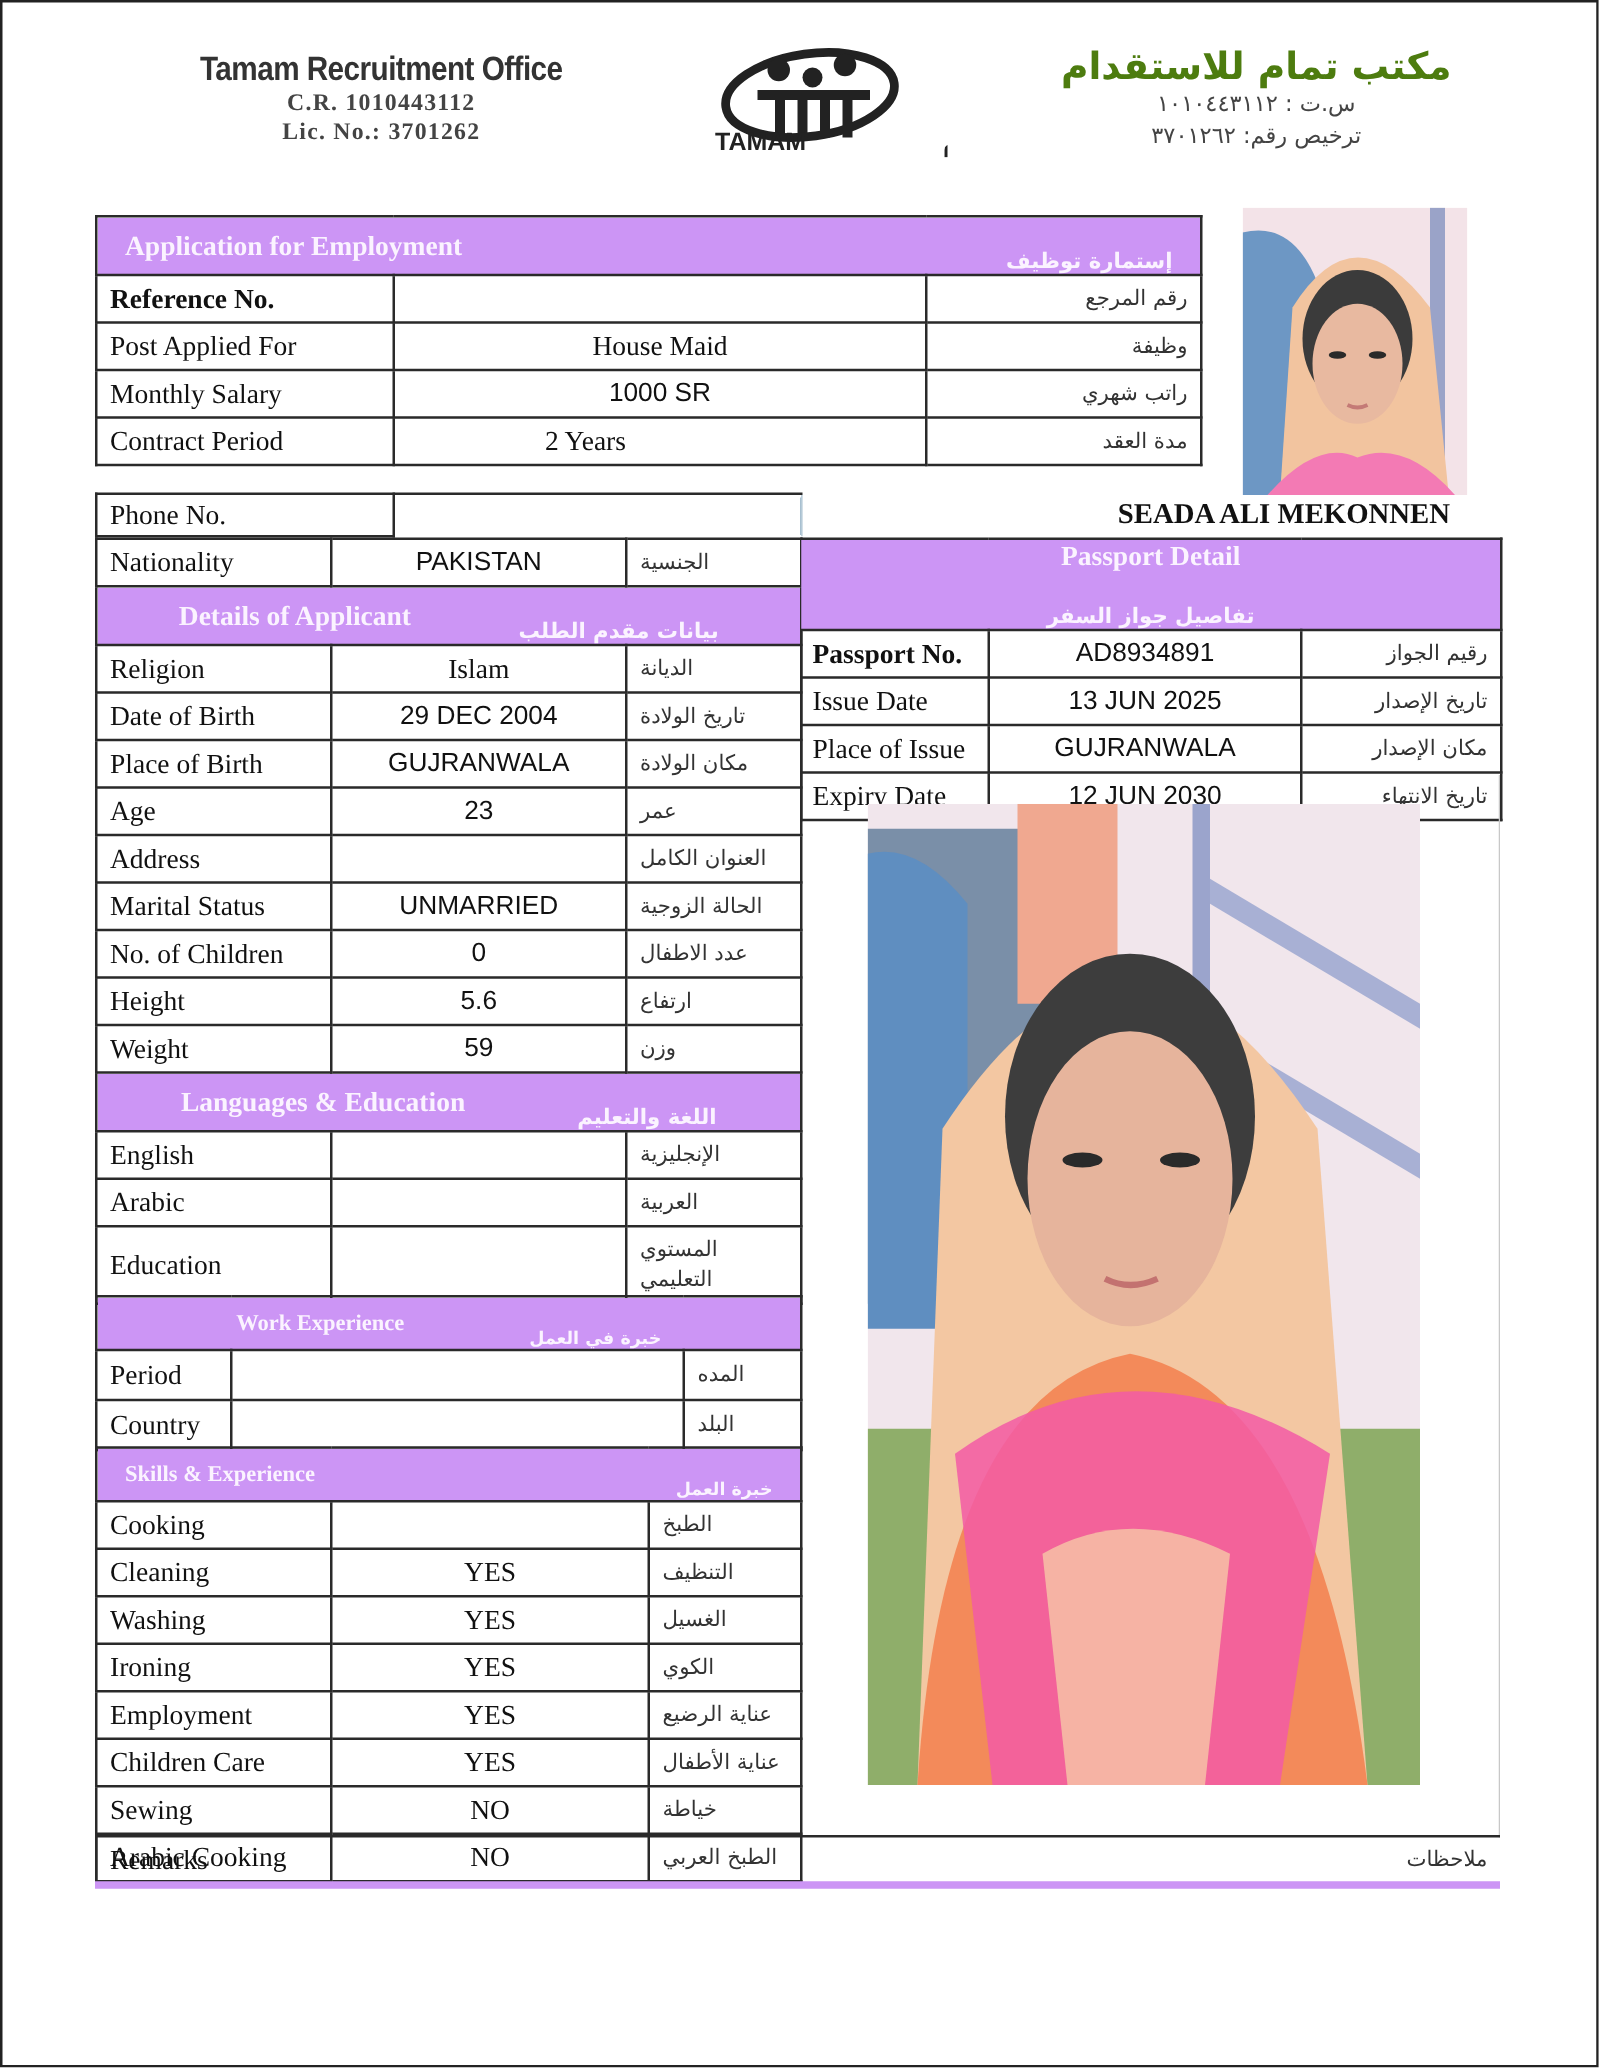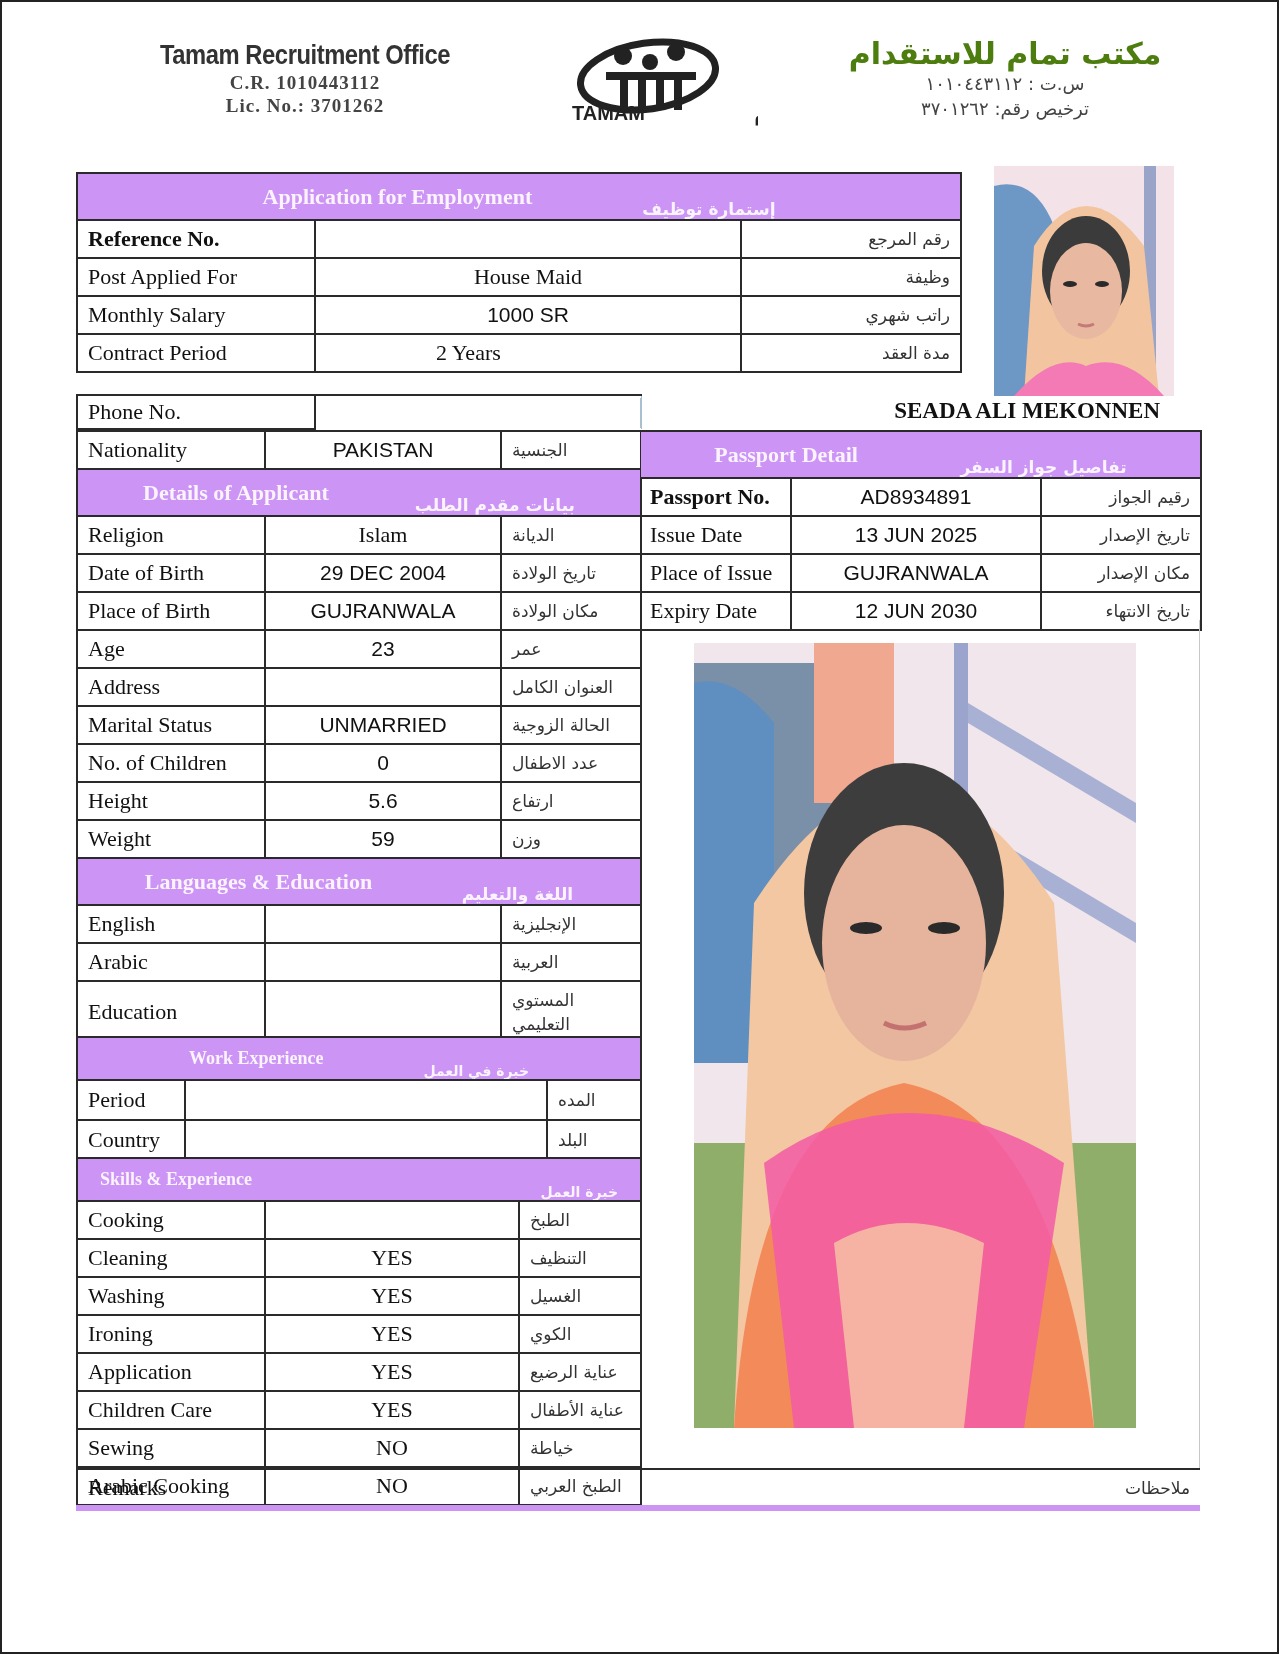--- a/index.html
+++ b/index.html
@@ -70,21 +70,21 @@
 
 <table style="left:76px; top:172px; width:884px;">
   <colgroup>
       <col style="width:238px">
       <col style="width:426px">
       <col style="width:220px">
     </colgroup>
   <tbody>
       <tr>
     <td colspan="3" class="band">
-      <div class="band-inner" style="justify-content:center; gap:110px;">
+      <div class="band-inner" style="justify-content:space-between; gap:110px;">
         <span>Application for Employment</span>
         <span class="ar-band">إستمارة توظيف</span>
       </div>
     </td>
   </tr>
   <tr>
     <td class="lbl bold">Reference No.</td>
     <td class="val serif"></td>
     <td class="ar">رقم المرجع</td>
   </tr>
@@ -285,21 +285,21 @@
         <td class="lbl" style="height:34px;">Washing</td>
         <td class="val serif">YES</td>
         <td class="ar left">الغسيل</td>
       </tr>
   <tr>
         <td class="lbl" style="height:34px;">Ironing</td>
         <td class="val serif">YES</td>
         <td class="ar left">الكوي</td>
       </tr>
   <tr>
-        <td class="lbl" style="height:32px;">Application</td>
+        <td class="lbl" style="height:32px;">Employment</td>
         <td class="val serif">YES</td>
         <td class="ar left">عناية الرضيع</td>
       </tr>
   <tr>
         <td class="lbl" style="height:32px;">Children Care</td>
         <td class="val serif">YES</td>
         <td class="ar left">عناية الأطفال</td>
       </tr>
   <tr>
         <td class="lbl" style="height:34px;">Sewing</td>
@@ -316,21 +316,21 @@
 
 <table style="left:640px; top:430px; width:560px;">
   <colgroup>
       <col style="width:150px">
       <col style="width:250px">
       <col style="width:160px">
     </colgroup>
   <tbody>
       <tr>
     <td colspan="3" class="band" style="border-left:none;">
-      <div class="band-inner" style="justify-content:space-around;">
+      <div class="band-inner" style="justify-content:space-around;flex-direction:column;">
         <span>Passport Detail</span>
         <span class="ar-band">تفاصيل جواز السفر</span>
       </div>
     </td>
   </tr>
   <tr>
         <td class="lbl bold" style="padding:0 8px;">Passport No.</td>
         <td class="val">AD8934891</td>
         <td class="ar">رقيم الجواز</td>
       </tr>

